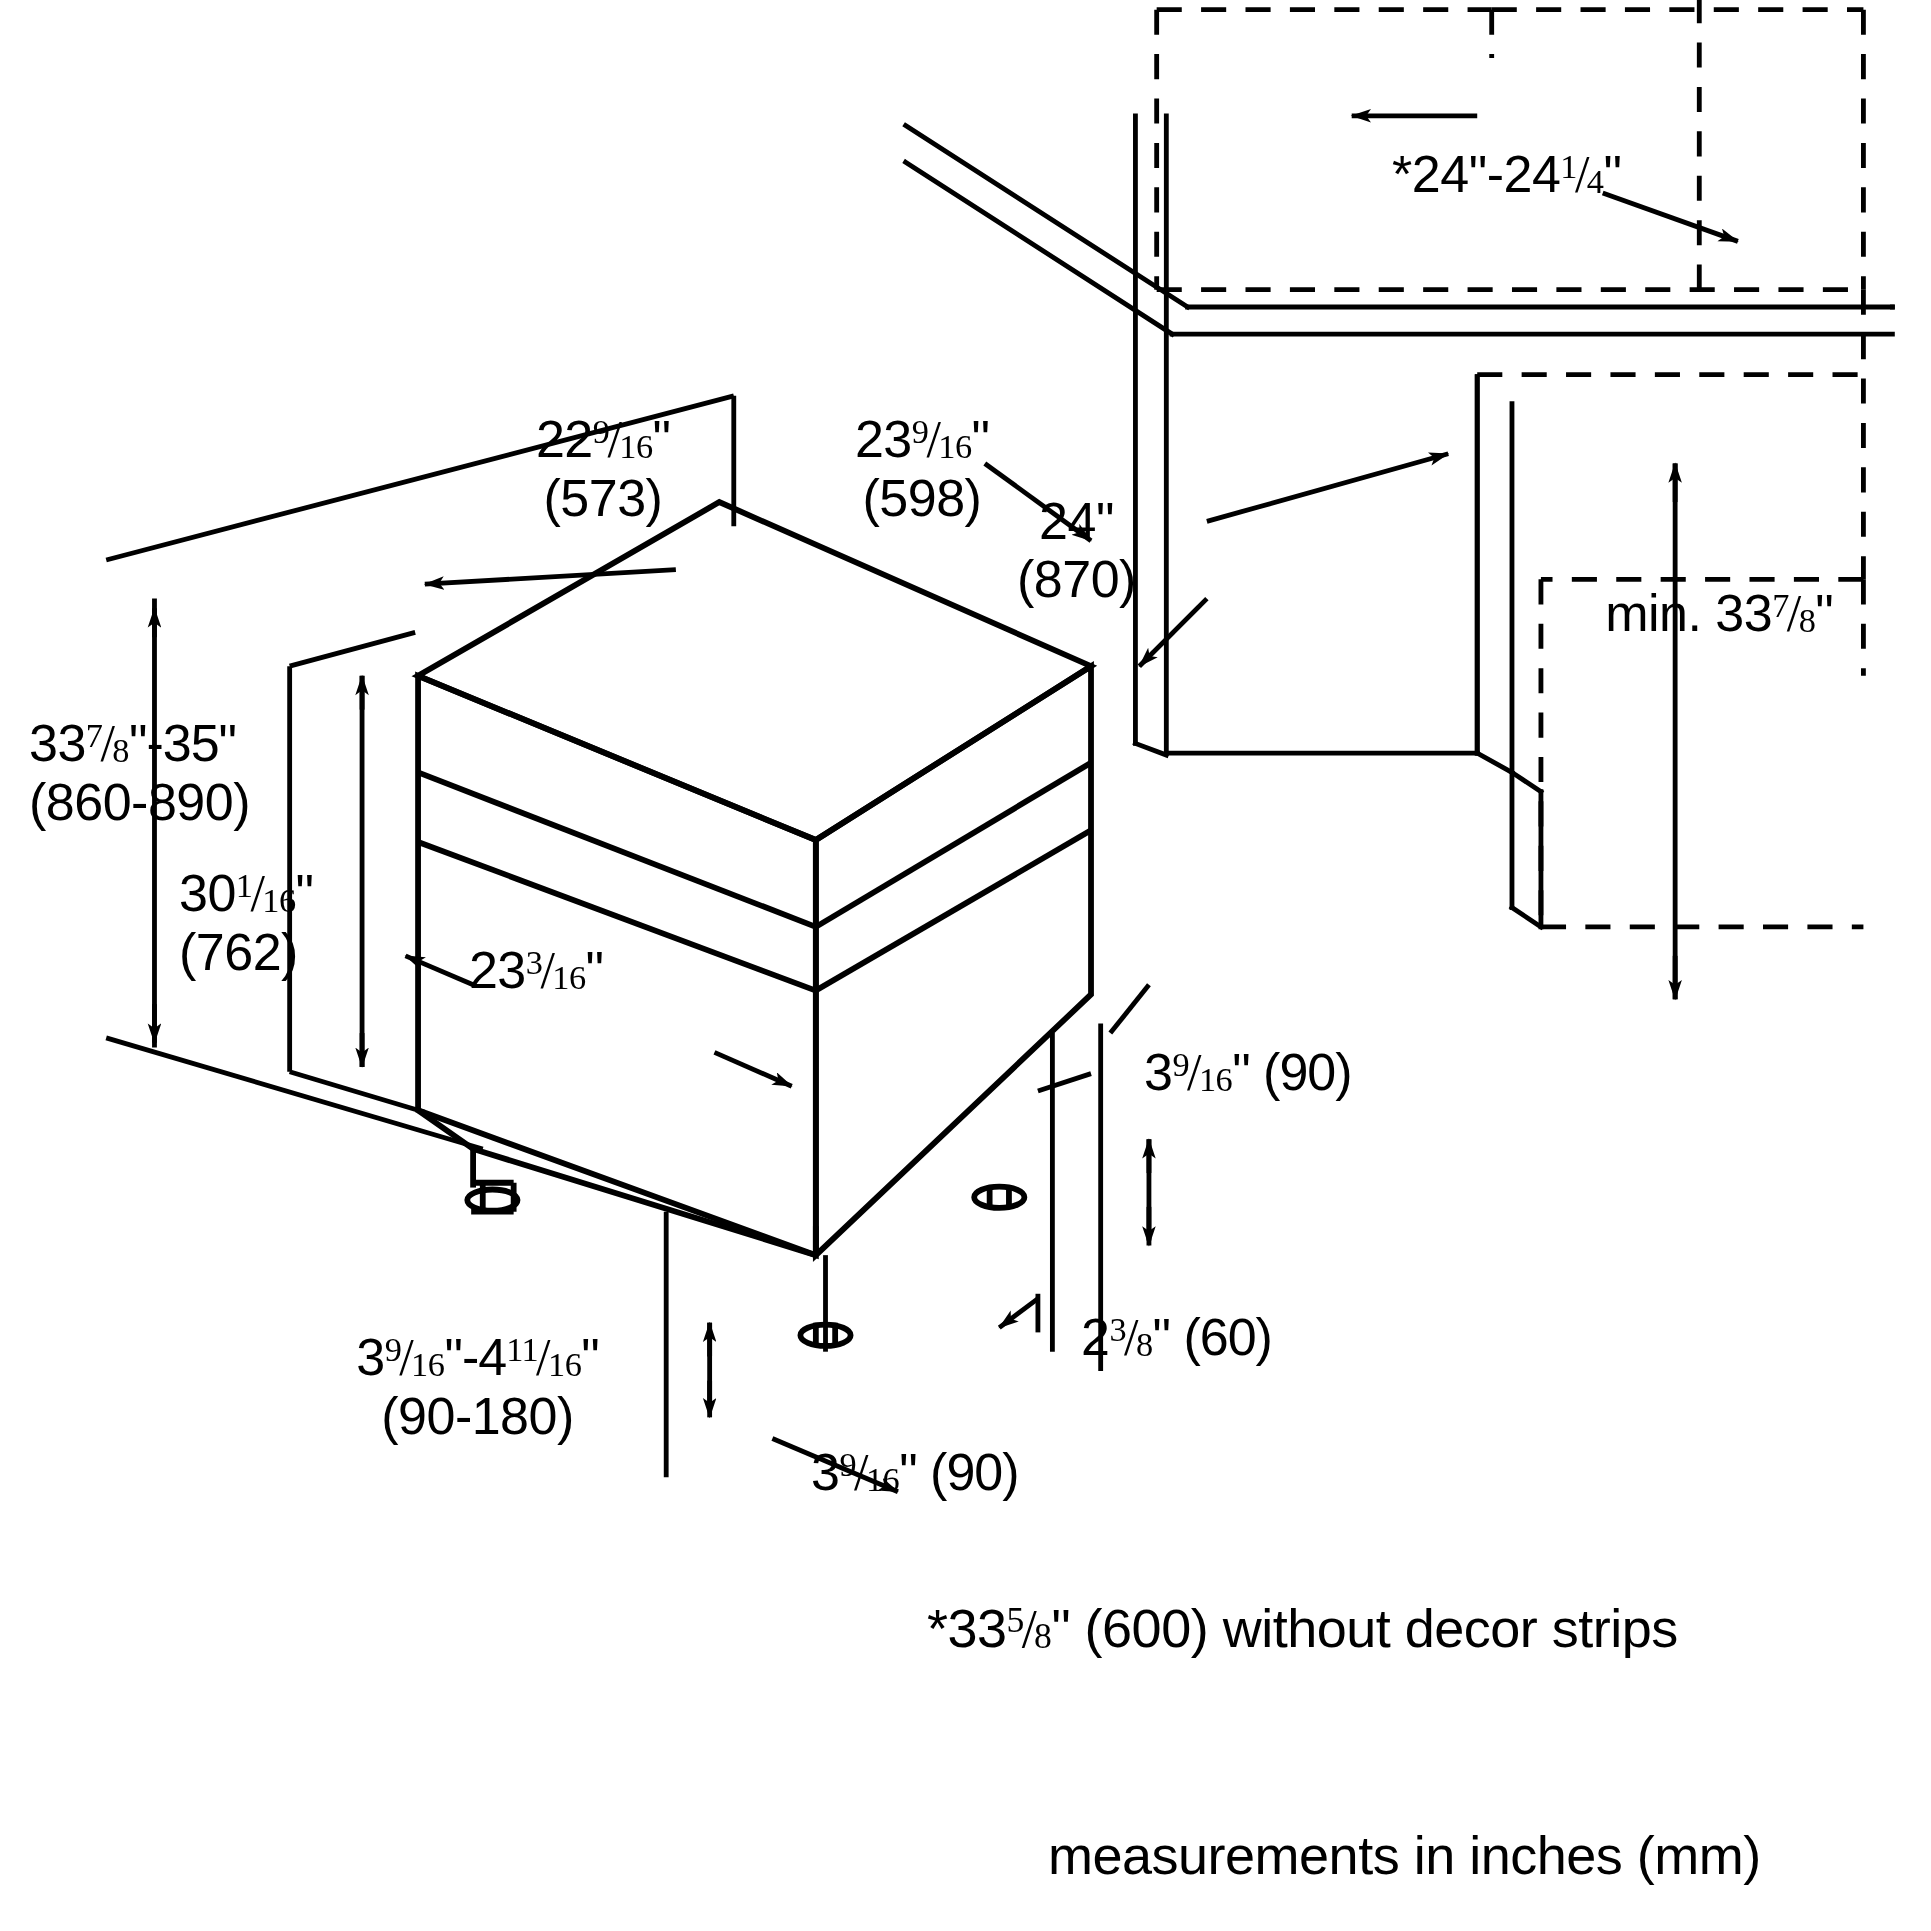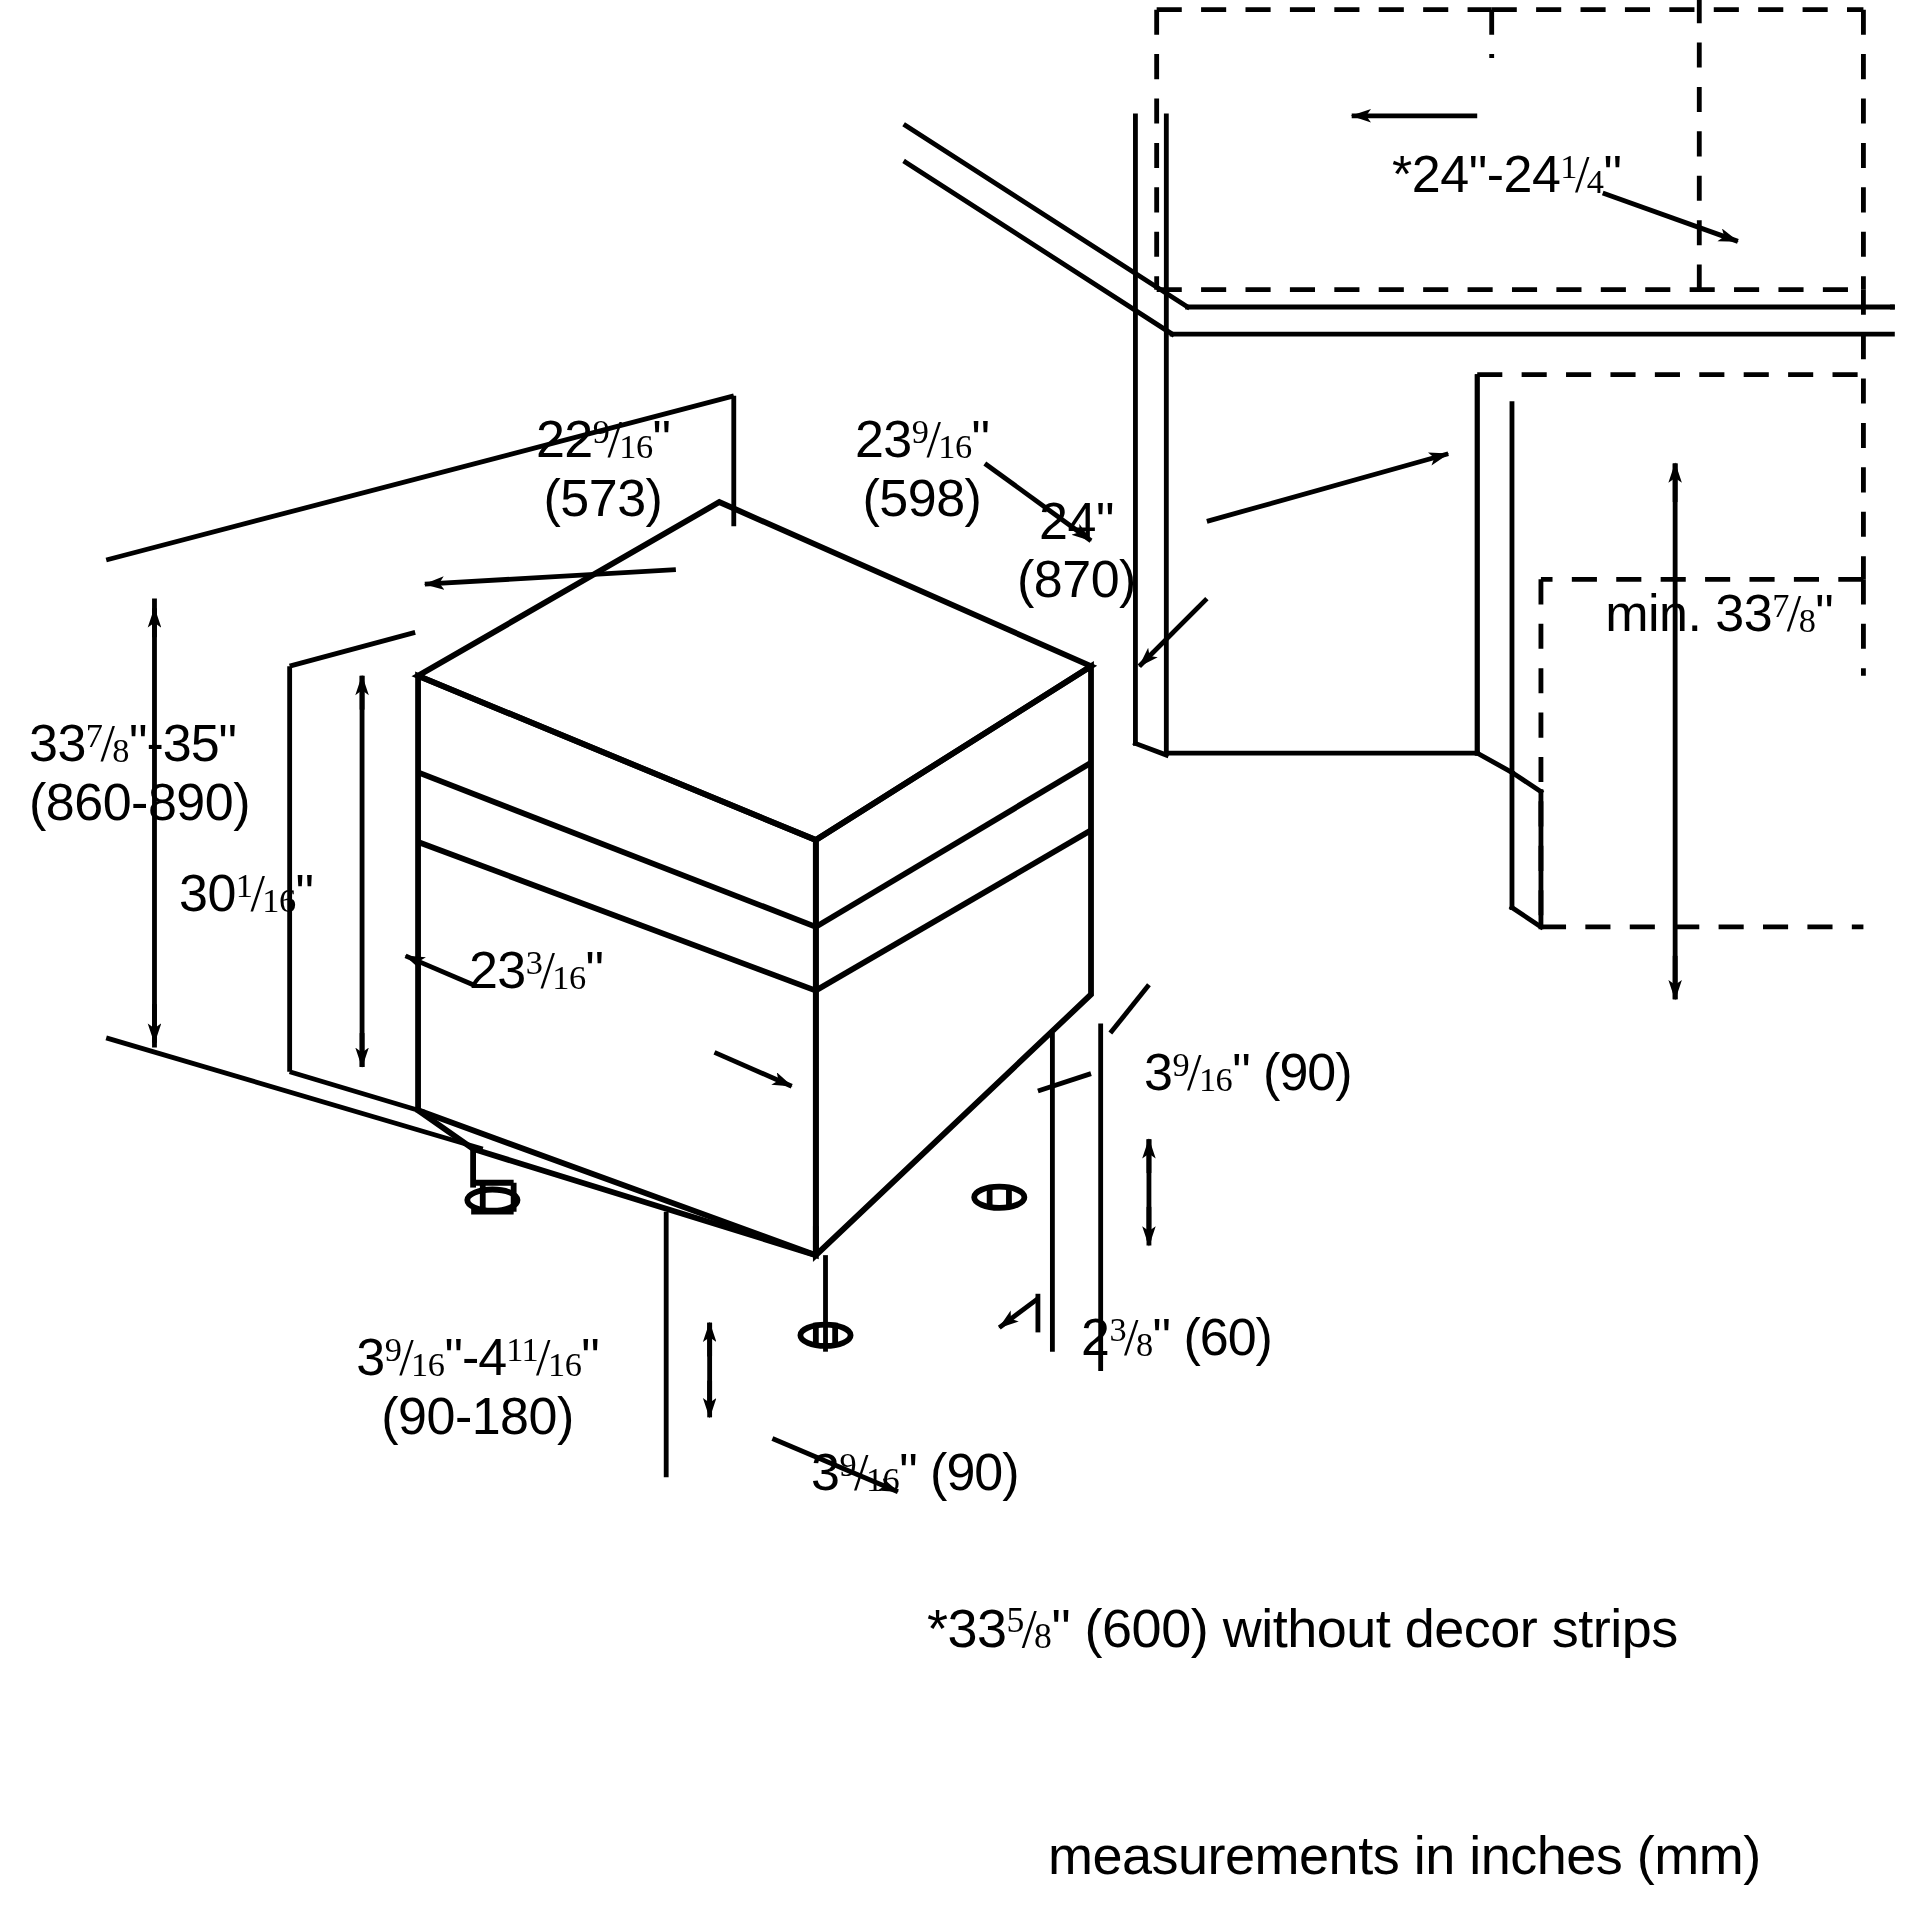--- a/index.html
+++ b/index.html
@@ -225,20 +225,21 @@
     <div>(598)</div>
   </div>
 
   <div class="lbl lbl-dim lft" style="left:29px; top:714px; width:319px;">
     <div><span>33</span><span class="frac"><span class="num">7</span><span class="sl">/</span><span class="den">8</span></span><span class="unit">"-35"</span></div>
     <div>(860-890)</div>
   </div>
 
   <div class="lbl lbl-dim lft" style="left:179px; top:864px; width:270px;">
     <div><span>30</span><span class="frac"><span class="num">1</span><span class="sl">/</span><span class="den">16</span></span><span class="unit">"</span></div>
+    <div>(762)</div>
   </div>
 
   <div class="lbl lbl-dim ctr" style="left:391px; top:941px; width:290px;">
     <div><span>23</span><span class="frac"><span class="num">3</span><span class="sl">/</span><span class="den">16</span></span><span class="unit">"</span></div>
   </div>
 
   <div class="lbl lbl-dim ctr" style="left:270px; top:1328px; width:415px;">
     <div><span>3</span><span class="frac"><span class="num">9</span><span class="sl">/</span><span class="den">16</span></span><span class="unit">"-4</span><span class="frac"><span class="num">11</span><span class="sl">/</span><span class="den">16</span></span><span class="unit">"</span></div>
     <div>(90-180)</div>
   </div>

